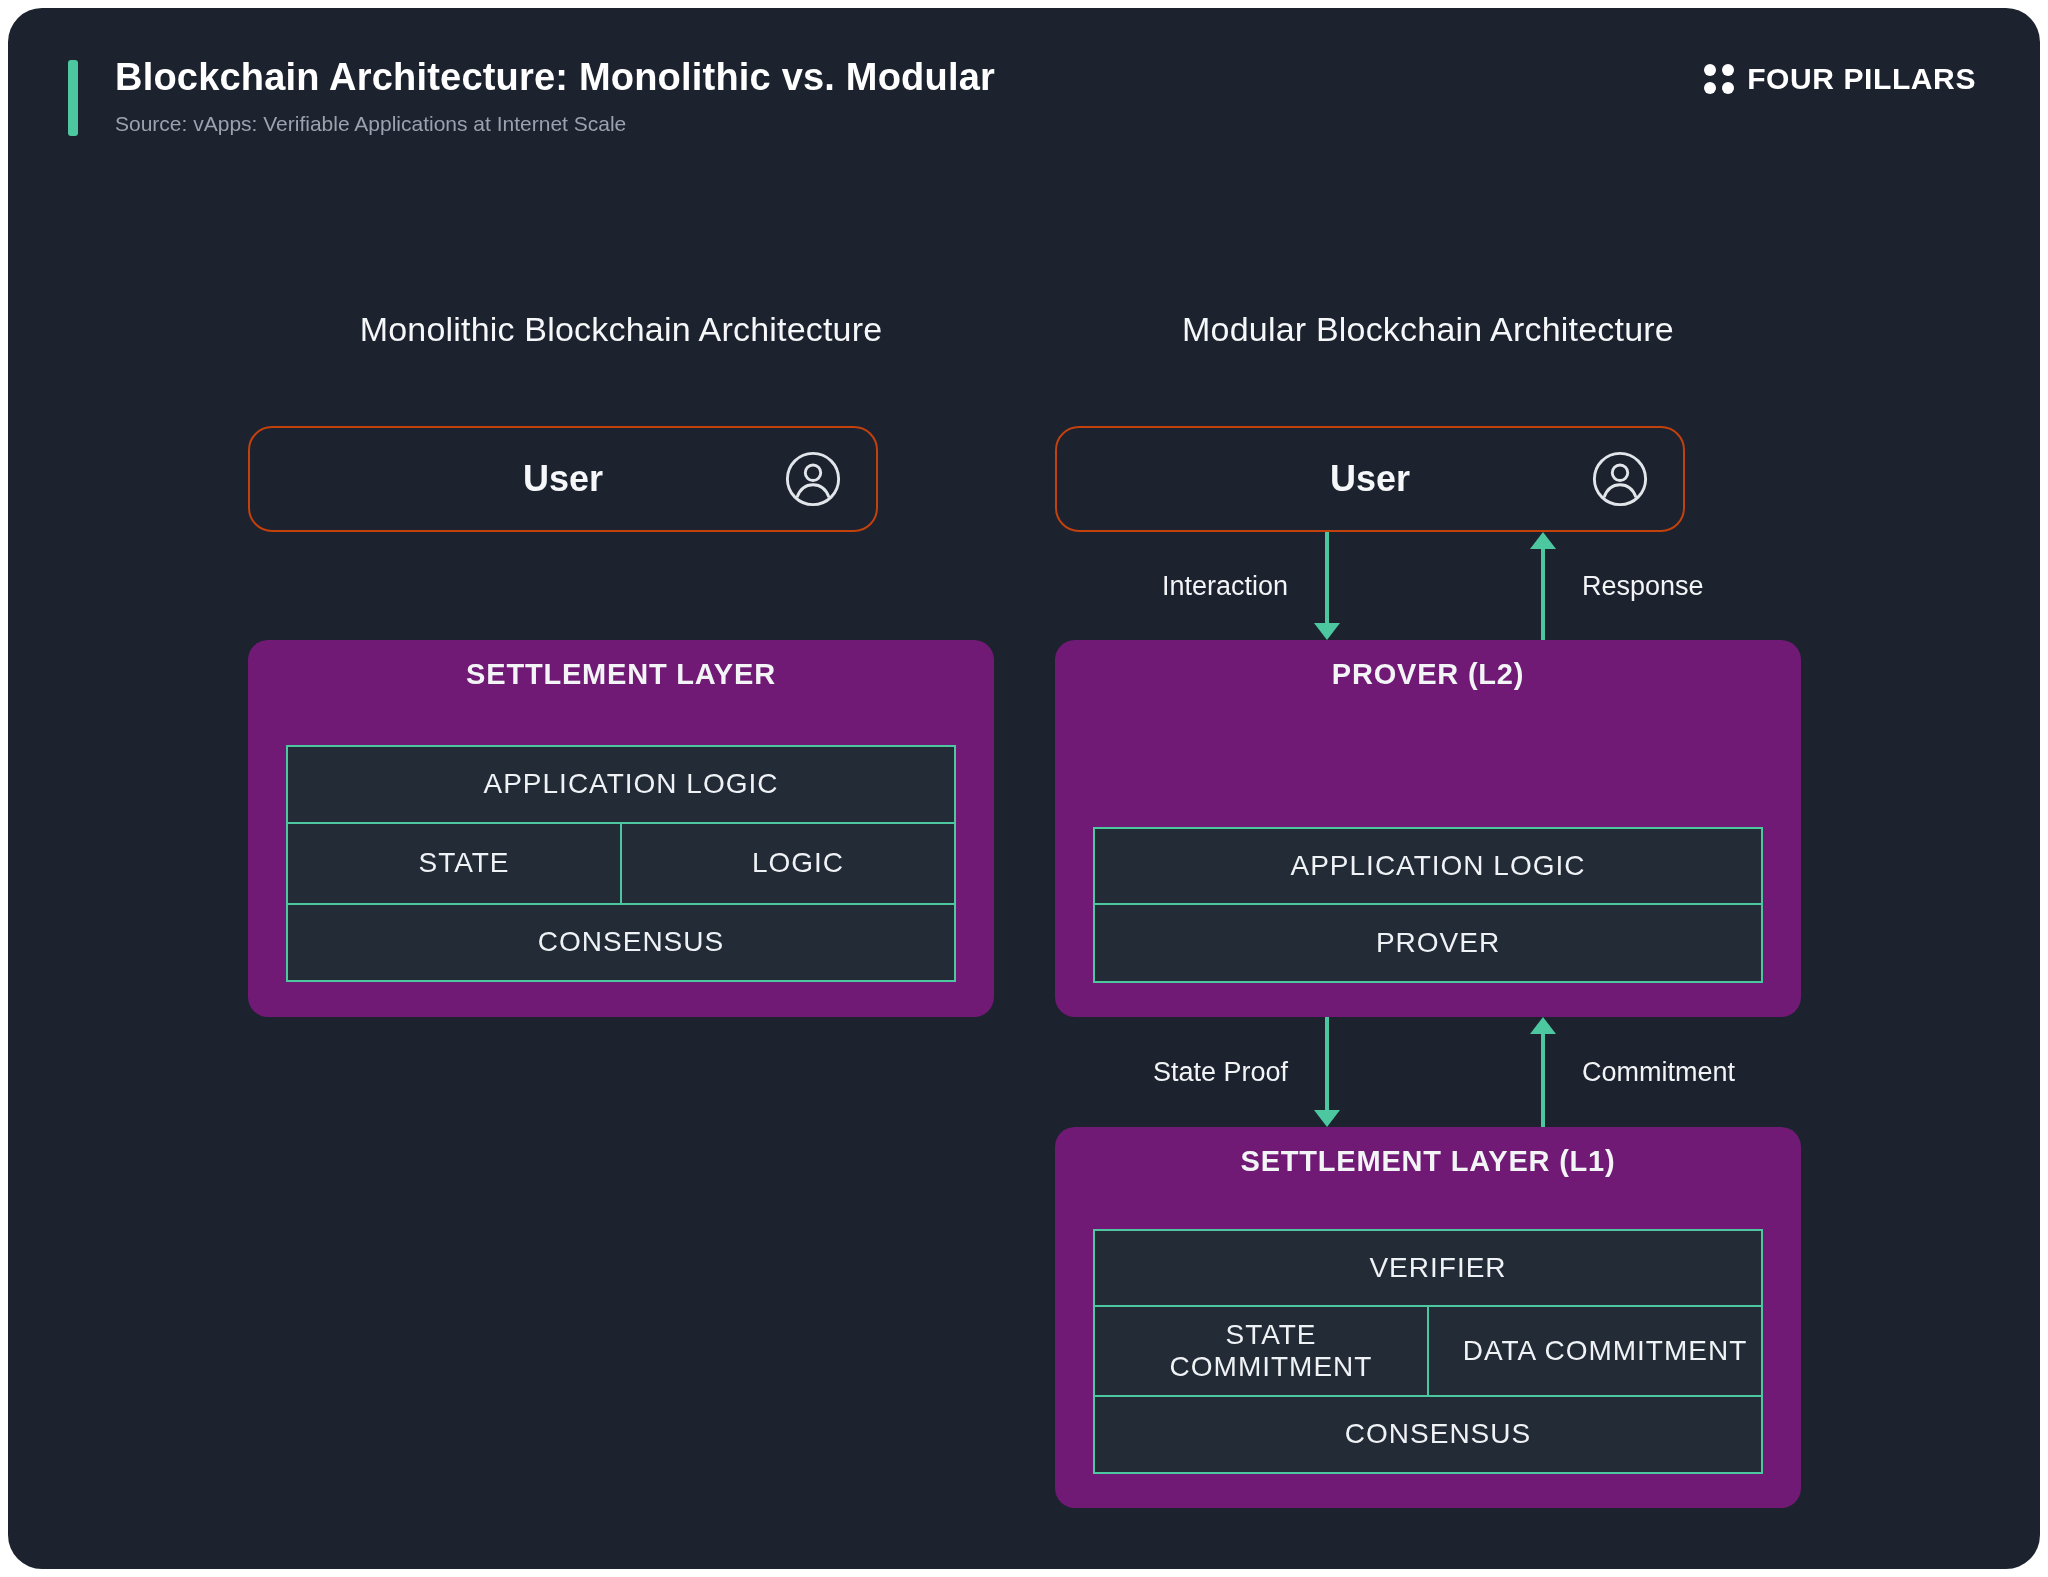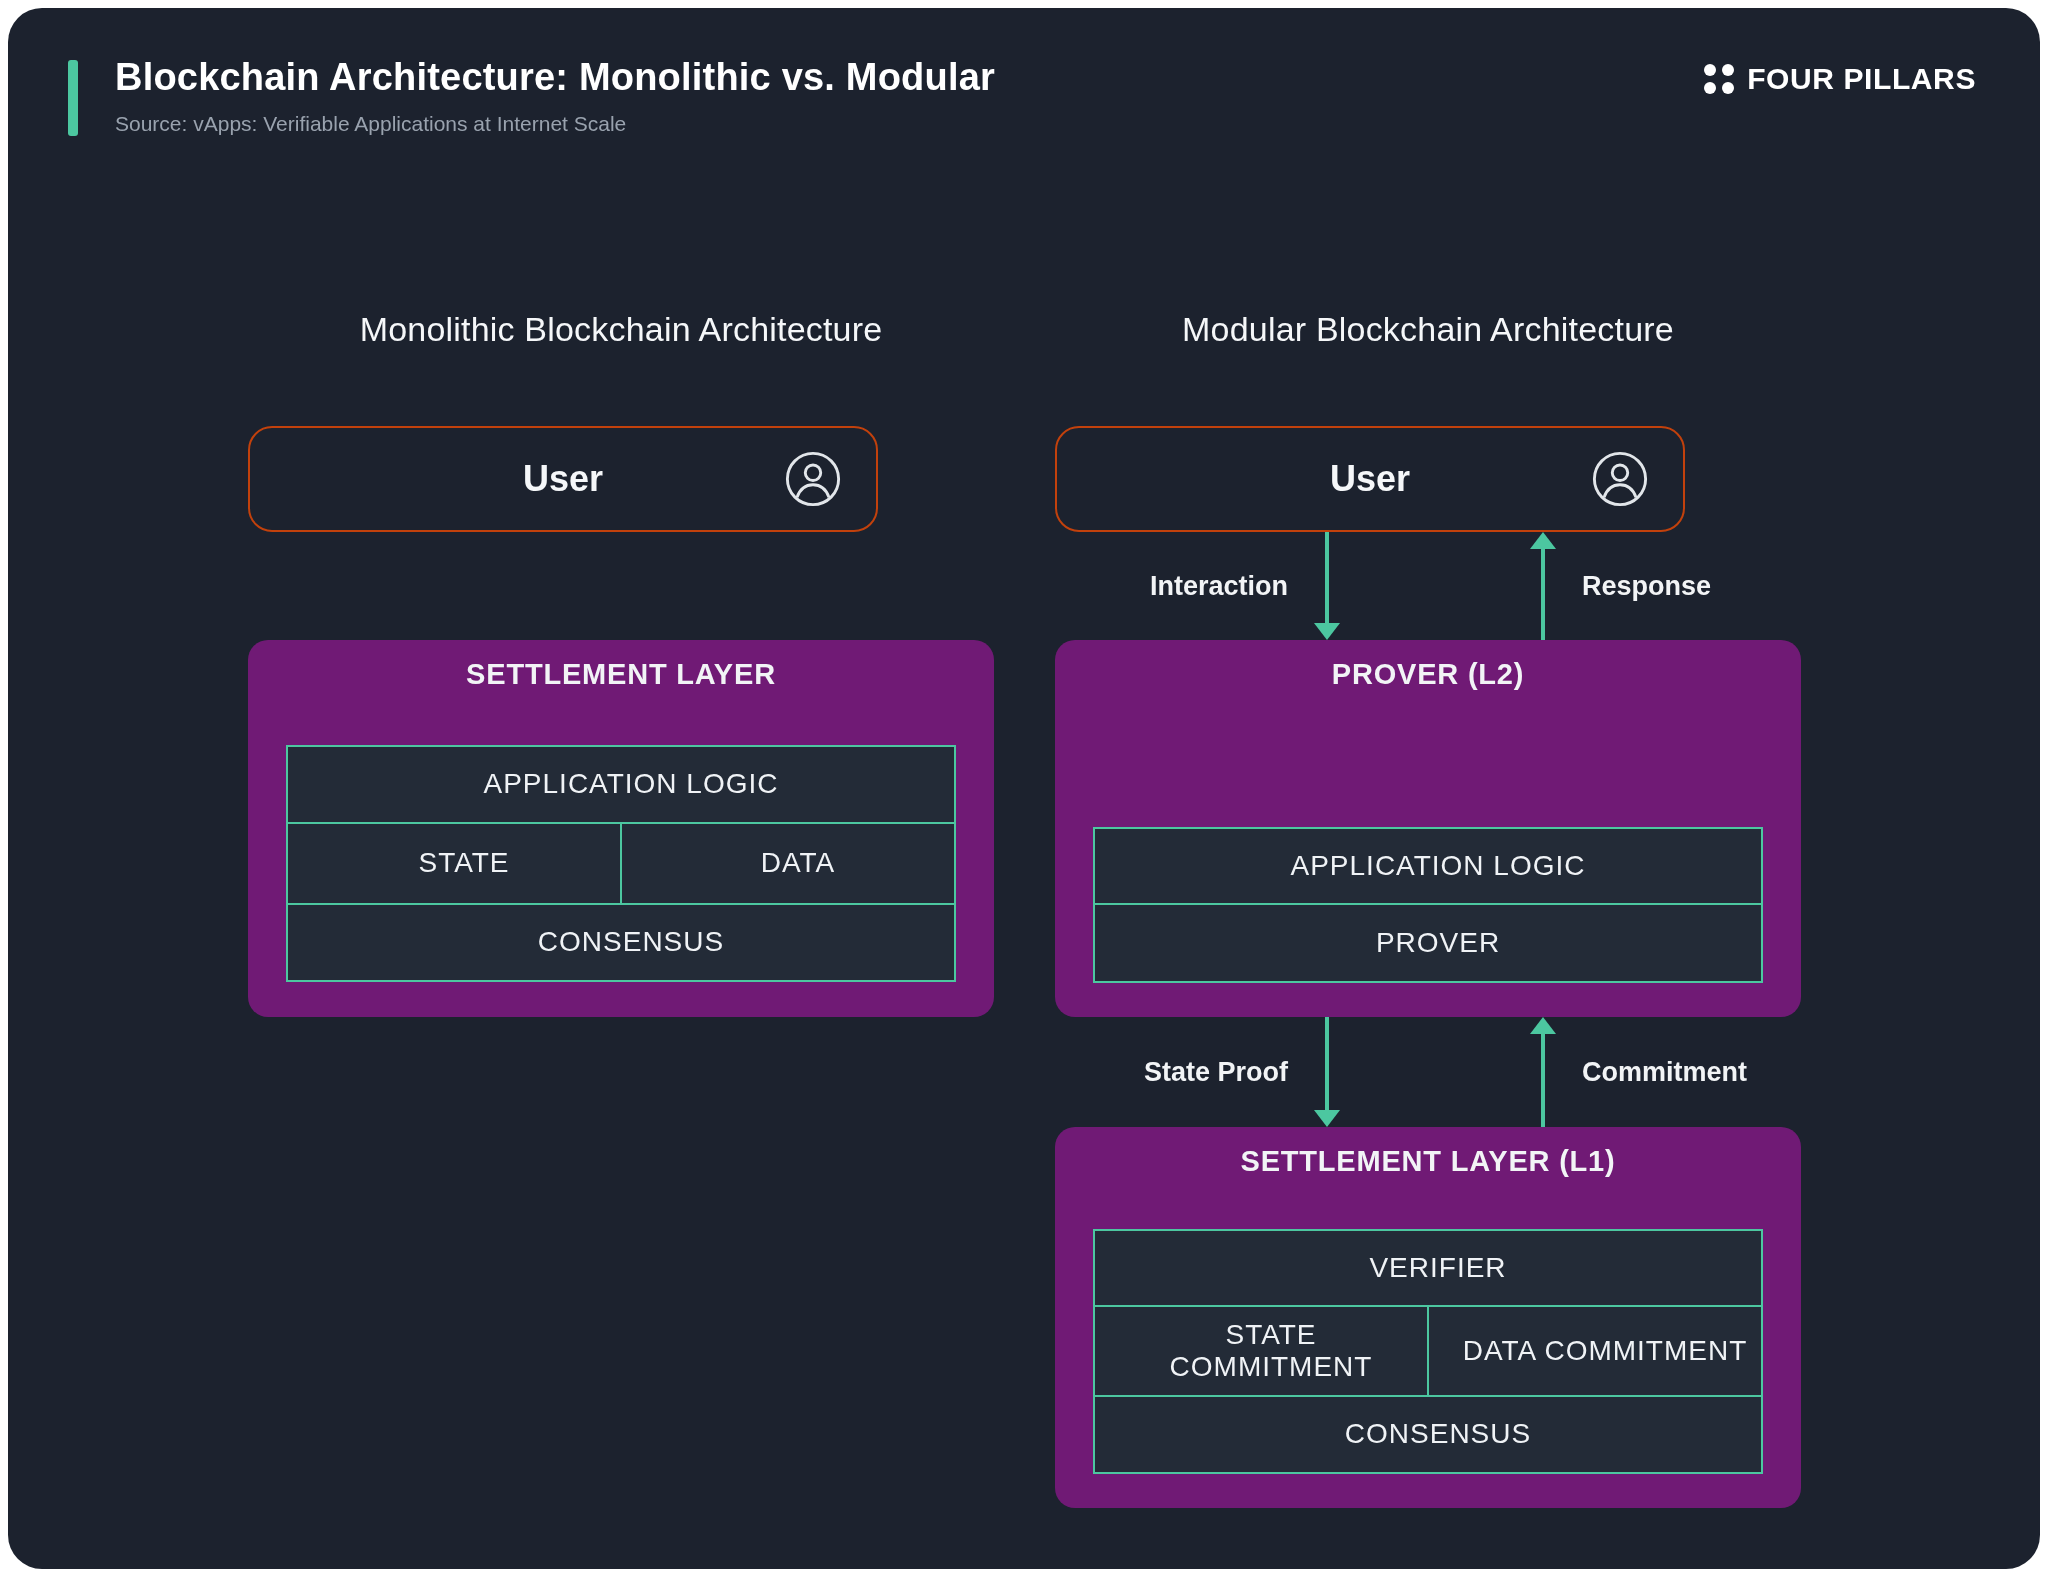--- a/index.html
+++ b/index.html
@@ -134,21 +134,21 @@
   .arrow.up   .head { top: 0; border-bottom: 17px solid #4cc7a0; }
   .a-region1 { top: 532px; height: 108px; }
   .a-region1 .stem { height: 91px; }
   .a-region2 { top: 1017px; height: 110px; }
   .a-region2 .stem { height: 93px; }
   .a-x-left  { left: 1314px; }
   .a-x-right { left: 1530px; }
 
   .arrow-label {
     position: absolute;
-    font-size: 27px; font-weight: 700; color: #f2f4f6;
+    font-size: 27px; font-weight: 400; color: #f2f4f6;
     white-space: nowrap;
   }
   .arrow-label.anchor-right { transform: translate(-100%, -50%); }
   .arrow-label.anchor-left  { transform: translateY(-50%); }
   .lbl-row1 { top: 586px; }
   .lbl-row2 { top: 1072px; }
   .lbl-left-of-arrow  { left: 1288px; }
   .lbl-right-of-arrow { left: 1582px; }
 
   svg.person { display: block; }
@@ -206,21 +206,21 @@
       <span class="head"></span>
   </div>
   <span class="arrow-label anchor-right lbl-row1 lbl-left-of-arrow">Interaction</span>
   <span class="arrow-label anchor-left lbl-row1 lbl-right-of-arrow">Response</span>
 
   <div class="abs layer-panel panel-mono">
     <div class="layer-title">SETTLEMENT LAYER</div>
     <div class="tgrid grid-mono">
       <div class="cell span2">APPLICATION LOGIC</div>
       <div class="cell">STATE</div>
-      <div class="cell">DATA</div>
+      <div class="cell">LOGIC</div>
       <div class="cell span2">CONSENSUS</div>
     </div>
   </div>
 
   <div class="abs layer-panel panel-rollup">
     <div class="layer-title">PROVER (L2)</div>
     <div class="tgrid grid-rollup">
       <div class="cell">APPLICATION LOGIC</div>
       <div class="cell">PROVER</div>
     </div>

